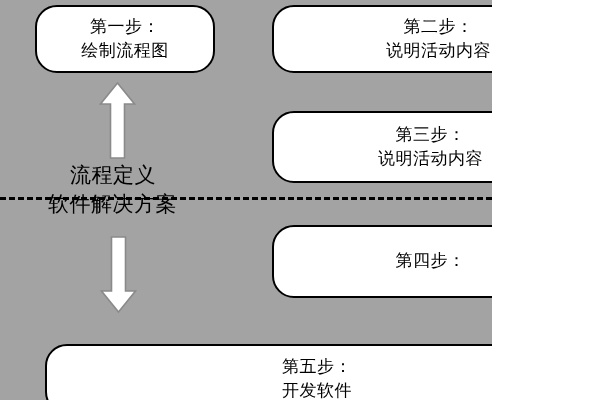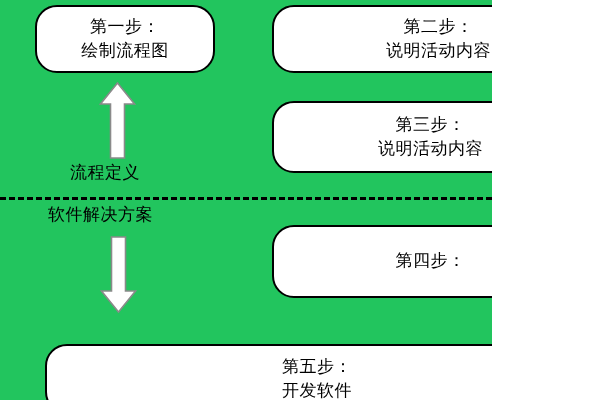--- a/index.html
+++ b/index.html
@@ -7,21 +7,21 @@
     padding: 0;
     background: #ffffff;
   }
   body {
     font-family: "Liberation Serif", "DejaVu Serif", serif;
   }
   #canvas {
     position: relative;
     width: 492px;
     height: 400px;
-    background: #22c55e;
+    background: #a3a3a3;
     overflow: hidden;
   }
   .step-box {
     position: absolute;
     box-sizing: border-box;
     background: #ffffff;
     border: 2px solid #000000;
     border-radius: 22px;
     display: flex;
     flex-direction: column;
@@ -41,21 +41,21 @@
   .divider {
     position: absolute;
     left: 0;
     width: 600px;
     height: 0;
     border-top: 3px dashed #000000;
   }
   .side-label {
     position: absolute;
     color: #000000;
-    font-size: 17px;
+    font-size: 21px;
     line-height: 1.2;
     white-space: nowrap;
     letter-spacing: 0.5px;
   }
   .arrow {
     position: absolute;
   }
   .arrow svg {
     display: block;
   }
@@ -68,21 +68,21 @@
   <div class="step-box" id="box-0" style="left: 35px; top: 5px; width: 180px; height: 68px;">
     <span class="line1">第一步：</span>
     <span class="line2">绘制流程图</span>
   </div>
 
   <div class="step-box" id="box-1" style="left: 272px; top: 5px; width: 317px; height: 68px; padding-left: 16px;">
     <span class="line1">第二步：</span>
     <span class="line2">说明活动内容</span>
   </div>
 
-  <div class="step-box" id="box-2" style="left: 272px; top: 101px; width: 317px; height: 72px;">
+  <div class="step-box" id="box-2" style="left: 272px; top: 111px; width: 317px; height: 72px;">
     <span class="line1">第三步：</span>
     <span class="line2">说明活动内容</span>
   </div>
 
   <div class="step-box" id="box-3" style="left: 272px; top: 225px; width: 317px; height: 73px;">
     <span class="line1">第四步：</span>
   </div>
 
   <div class="step-box" id="box-4" style="left: 45px; top: 324px; width: 544px; height: 70px; margin-top: 20px;">
     <span class="line1">第五步：</span>
@@ -97,15 +97,15 @@
 
   <div class="arrow" id="arrow-1" style="left: 100px; top: 236px;">
     <svg width="37" height="77" viewBox="0 0 37 77">
       <polygon points="18.5,76 1.5,55 11.5,55 11.5,1 25.5,1 25.5,55 35.5,55" fill="#ffffff" stroke="#8a8a8a" stroke-width="1.6" stroke-linejoin="miter"></polygon>
     </svg>
   </div>
 
   <div class="divider" id="divider" style="top: 197px;"></div>
 
   <div class="side-label" id="label-0" style="left: 70px; top: 163px;">流程定义</div>
-  <div class="side-label" id="label-1" style="left: 48px; top: 205px;">软件解决方案</div>
+  <div class="side-label" id="label-1" style="left: 48px; top: 192px;">软件解决方案</div>
 
 </div>
 
 </body></html>

